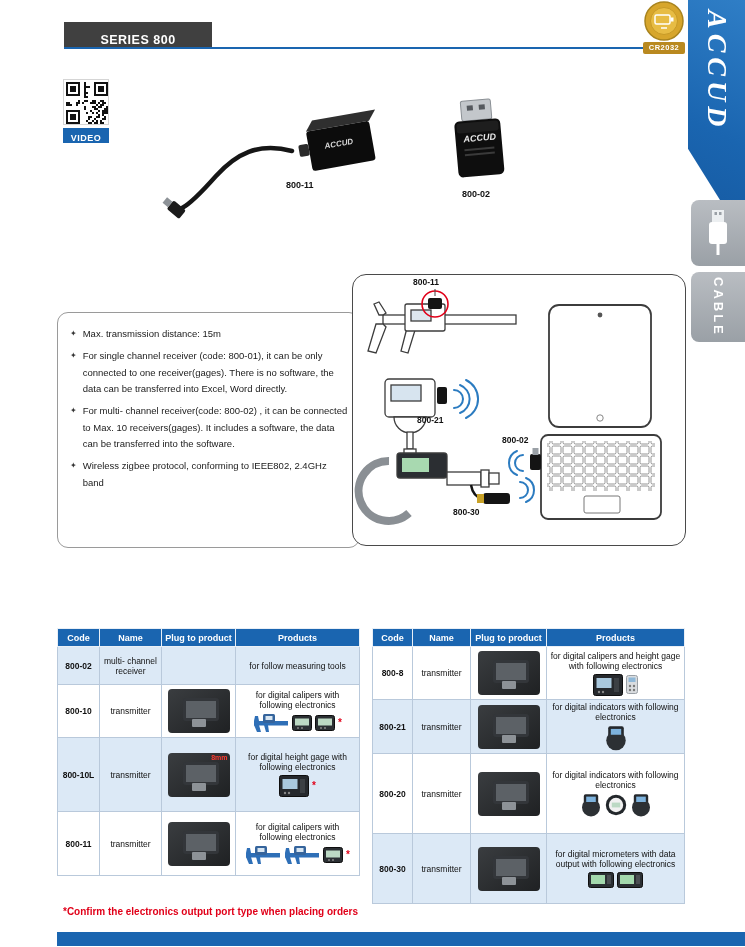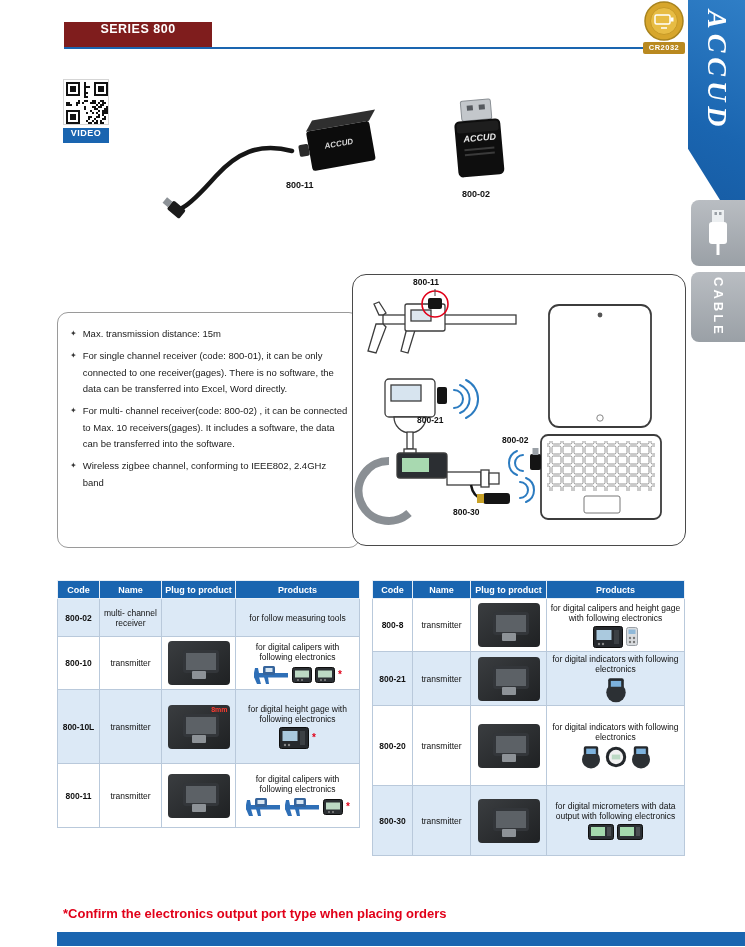--- a/index.html
+++ b/index.html
@@ -1,22 +1,22 @@
 <!DOCTYPE html>
 <html><head>
 <meta charset="utf-8">
 <style>
   * { margin:0; padding:0; box-sizing:border-box; }
   body { font-family:"Liberation Sans", sans-serif; background:#fff; }
   .page { position:relative; width:745px; height:947px; background:#fff; overflow:hidden; margin:0 auto; }
 
   
-  .series-box { position:absolute; left:64px; top:22px; width:148px; height:25px; background:#7f1d1d;
+  .series-box { position:absolute; left:64px; top:22px; width:148px; height:25px; background:#404040;
     color:#fff; font-weight:bold; font-size:12.5px; letter-spacing:.5px;
-    display:flex; align-items:flex-start; justify-content:center; }
+    display:flex; align-items:flex-end; justify-content:center; }
   .page-title { position:absolute; left:228px; top:26px; font-size:14px; font-weight:bold; color:#15255a; letter-spacing:.2px; }
   .header-rule { position:absolute; left:64px; top:47px; width:598px; height:2px; background:#1a65b0; }
 
   .battery-badge { position:absolute; left:641px; top:0; width:46px; height:54px; }
   .badge-banner { position:absolute; left:2px; bottom:0; width:42px; height:12px; background:#b9891f; color:#fff;
     font-size:7.5px; font-weight:bold; text-align:center; line-height:12px; border-radius:2px; letter-spacing:.5px; }
 
   
   .brand-panel { position:absolute; right:0; top:0; width:57px; height:240px;
     background:linear-gradient(205deg,#2f7ec6 0%,#1a65b0 55%,#15589f 100%);
@@ -32,21 +32,21 @@
     background:linear-gradient(#b9bdc2,#9aa0a6); border-radius:8px 0 0 8px;
     display:flex; align-items:center; justify-content:center; }
   .cable-vtext { writing-mode:vertical-rl; text-orientation:mixed; color:#fff; font-weight:bold;
     font-size:13px; letter-spacing:3px; }
 
   
   .qr-wrap { position:absolute; left:63px; top:79px; width:46px; height:46px; background:#fff; padding:2px;
     border:1px solid #d5d5d5; }
   .qr-wrap svg { width:42px; height:42px; fill:#111; }
   .video-tag { position:absolute; left:63px; top:128px; width:46px; height:15px; background:#1a65b0; color:#fff;
-    font-size:9px; font-weight:bold; display:flex; align-items:flex-start; justify-content:center; letter-spacing:.5px; }
+    font-size:9px; font-weight:bold; display:flex; align-items:flex-end; justify-content:center; letter-spacing:.5px; }
 
   
   .hero1 { position:absolute; left:140px; top:96px; }
   .hero2 { position:absolute; left:438px; top:94px; }
   .hero-label { position:absolute; font-size:9px; font-weight:bold; color:#111; }
   .hero-label-1 { left:286px; top:180px; }
   .hero-label-2 { left:462px; top:189px; }
 
   
   .features-box { position:absolute; left:57px; top:312px; width:303px; height:236px;
@@ -54,21 +54,21 @@
   .feat { display:flex; gap:6px; margin-bottom:6px; }
   .bullet { color:#333; font-size:8px; line-height:16px; flex:0 0 auto; }
   .feat-text { font-size:9.5px; line-height:1.72; color:#1a1a1a; }
 
   
   .diagram-box { position:absolute; left:352px; top:274px; width:334px; height:272px;
     border:1.5px solid #4a4a4a; border-radius:14px; background:#fff; }
   .dlabel { position:absolute; font-size:8.5px; font-weight:bold; color:#111; }
 
   
-  .ptable { position:absolute; top:580px; border-collapse:collapse; table-layout:fixed; background:#fff;
+  .ptable { position:absolute; top:628px; border-collapse:collapse; table-layout:fixed; background:#fff;
     font-size:8.5px; color:#111; border:1px solid #7d9cc0; }
   .left-table { left:57px; width:302px; }
   .right-table { left:372px; width:312px; }
   .ptable th { background:#1a65b0; color:#fff; font-size:9px; font-weight:bold; height:18px;
     border:1px solid #e9eff6; padding:0 2px; }
   .ptable td { border:1px solid #b9c9db; text-align:center; vertical-align:middle; padding:2px 3px; }
   .ptable tr.alt td { background:#dce9f6; }
   .ptable td.code { font-weight:bold; }
   tr.h38 td { height:38px; } tr.h62 td { height:48px; } tr.h70 td { height:70px; }
   tr.h74 td { height:74px;margin-top:28px; } tr.h64 td { height:64px; } tr.h80 td { height:80px; }
@@ -78,21 +78,21 @@
 
   .plug-photo { position:relative; width:62px; height:44px; margin:2px auto;
     background:linear-gradient(145deg,#3a3d40,#1f2123); border-radius:4px; overflow:hidden; }
   .plug-photo::before { content:""; position:absolute; left:15px; top:9px; width:30px; height:17px;
     background:#5c6166; border:3px solid #33363a; border-radius:3px; }
   .plug-photo::after { content:""; position:absolute; left:24px; top:30px; width:14px; height:8px;
     background:#8d9297; border-radius:1px; }
   .ann8 { position:absolute; right:2px; top:1px; color:#ff3b30; font-size:7px; font-weight:bold; z-index:2; }
 
   
-  .footnote { position:absolute; left:63px; top:906px; font-size:13px; color:#e10019; font-weight:bold; }
+  .footnote { position:absolute; left:63px; top:906px; font-size:10px; color:#e10019; font-weight:bold; }
   .footer-bar { position:absolute; left:57px; top:932px; width:688px; height:14px; background:#1a65b0; }
 
   .svg-defs { position:absolute; width:0; height:0; overflow:hidden; }
 </style>
 </head>
 <body>
 
 <svg class="svg-defs" aria-hidden="true">
   <defs>
     <symbol id="sym-caliper" viewBox="0 0 36 20">
@@ -316,21 +316,21 @@
     <div class="feat">
       <span class="bullet">✦</span>
       <span class="feat-text">For single channel receiver (code: 800-01), it can be only connected to one receiver(gages). There is no software, the data can be transferred into Excel, Word directly.</span>
     </div>
     <div class="feat">
       <span class="bullet">✦</span>
       <span class="feat-text">For multi- channel receiver(code: 800-02) , it can be connected to Max. 10 receivers(gages). It includes a software, the data can be transferred into the software.</span>
     </div>
     <div class="feat">
       <span class="bullet">✦</span>
-      <span class="feat-text">Wireless zigbee channel, conforming to IEEE802, 2.4GHz band</span>
+      <span class="feat-text">Wireless zigbee protocol, conforming to IEEE802, 2.4GHz band</span>
     </div>
   </div>
 
   <div class="diagram-box">
     <svg width="331" height="269" viewBox="0 0 331 269">
       <defs>
         <pattern id="keys" width="11" height="10" patternUnits="userSpaceOnUse">
           <rect x="1" y="1" width="9" height="8" rx="1.5" fill="#fff" stroke="#777" stroke-width="0.8"></rect>
         </pattern>
       </defs>

